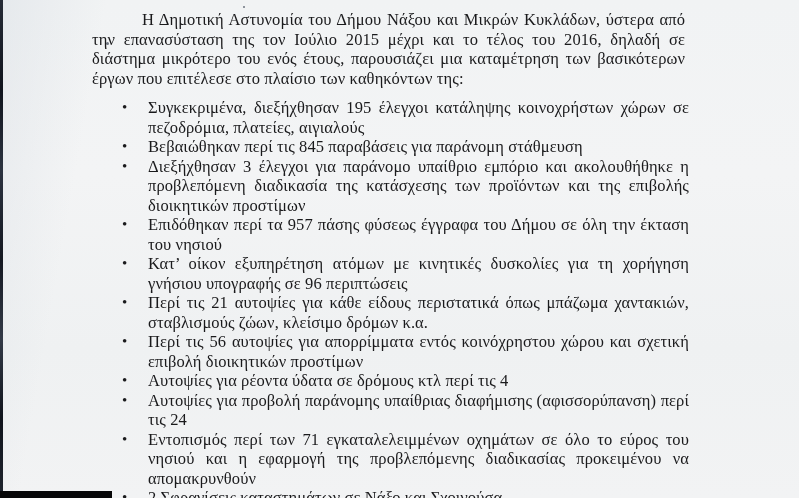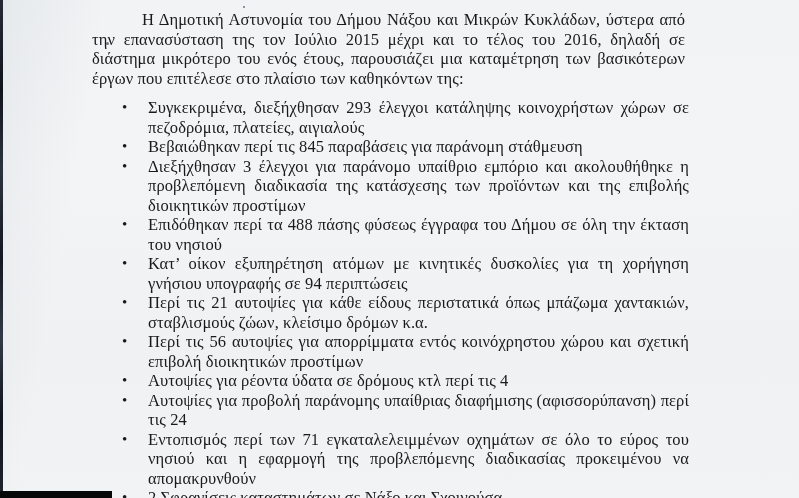--- a/index.html
+++ b/index.html
@@ -94,37 +94,37 @@
   <div class="speckle s2"></div>
   <div class="speckle s3"></div>
 
   <div class="content">
 
     <p class="intro">Η Δημοτική Αστυνομία του Δήμου Νάξου και Μικρών Κυκλάδων, ύστερα από την επανασύσταση της τον Ιούλιο 2015 μέχρι και το τέλος του 2016, δηλαδή σε διάστημα μικρότερο του ενός έτους, παρουσιάζει μια καταμέτρηση των βασικότερων έργων που επιτέλεσε στο πλαίσιο των καθηκόντων της:</p>
 
     <ul class="achievements">
       <li>
         <span class="bullet-marker">•</span>
-        <span class="bullet-text">Συγκεκριμένα, διεξήχθησαν 293 έλεγχοι κατάληψης κοινοχρήστων χώρων σε πεζοδρόμια, πλατείες, αιγιαλούς</span>
+        <span class="bullet-text">Συγκεκριμένα, διεξήχθησαν 195 έλεγχοι κατάληψης κοινοχρήστων χώρων σε πεζοδρόμια, πλατείες, αιγιαλούς</span>
       </li>
       <li>
         <span class="bullet-marker">•</span>
         <span class="bullet-text">Βεβαιώθηκαν περί τις 845 παραβάσεις για παράνομη στάθμευση</span>
       </li>
       <li>
         <span class="bullet-marker">•</span>
         <span class="bullet-text">Διεξήχθησαν 3 έλεγχοι για παράνομο υπαίθριο εμπόριο και ακολουθήθηκε η προβλεπόμενη διαδικασία της κατάσχεσης των προϊόντων και της επιβολής διοικητικών προστίμων</span>
       </li>
       <li>
         <span class="bullet-marker">•</span>
-        <span class="bullet-text">Επιδόθηκαν περί τα 488 πάσης φύσεως έγγραφα του Δήμου σε όλη την έκταση του νησιού</span>
+        <span class="bullet-text">Επιδόθηκαν περί τα 957 πάσης φύσεως έγγραφα του Δήμου σε όλη την έκταση του νησιού</span>
       </li>
       <li>
         <span class="bullet-marker">•</span>
-        <span class="bullet-text">Κατ’ οίκον εξυπηρέτηση ατόμων με κινητικές δυσκολίες για τη χορήγηση γνήσιου υπογραφής σε 94 περιπτώσεις</span>
+        <span class="bullet-text">Κατ’ οίκον εξυπηρέτηση ατόμων με κινητικές δυσκολίες για τη χορήγηση γνήσιου υπογραφής σε 96 περιπτώσεις</span>
       </li>
       <li>
         <span class="bullet-marker">•</span>
         <span class="bullet-text">Περί τις 21 αυτοψίες για κάθε είδους περιστατικά όπως μπάζωμα χαντακιών, σταβλισμούς ζώων, κλείσιμο δρόμων κ.α.</span>
       </li>
       <li>
         <span class="bullet-marker">•</span>
         <span class="bullet-text">Περί τις 56 αυτοψίες για απορρίμματα εντός κοινόχρηστου χώρου και σχετική επιβολή διοικητικών προστίμων</span>
       </li>
       <li>

